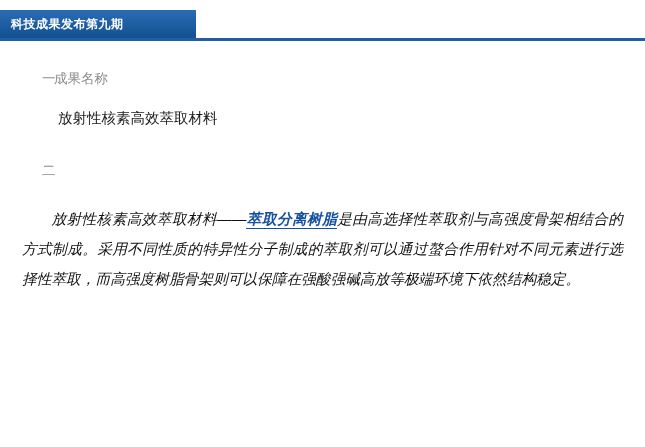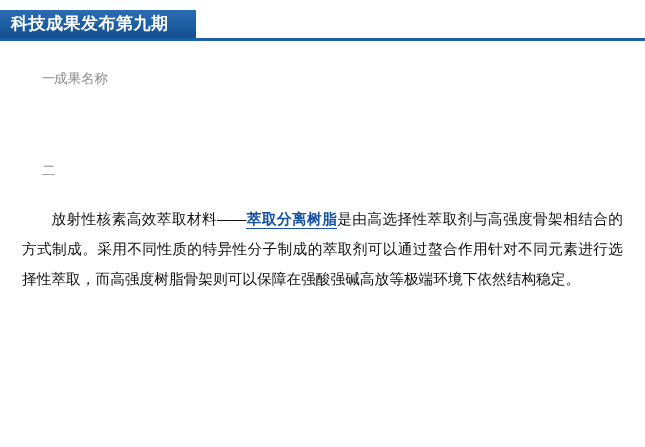--- a/index.html
+++ b/index.html
@@ -34,21 +34,21 @@
     top: 0;
     width: 196px;
     height: 28px;
     background: #1f5fa9;
     background: linear-gradient(180deg, #2a6cb5 0%, #12508f 100%);
   }
   .header-title {
     position: absolute;
     left: 11px;
     top: 4px;
-    font-size: 17px;
+    font-size: 12px;
     font-weight: bold;
     color: #ffffff;
     letter-spacing: 0.5px;
     line-height: 20px;
     white-space: nowrap;
   }
   .header-rule {
     position: absolute;
     left: 0;
     top: 28px;
@@ -94,20 +94,21 @@
 
   .para {
     font-size: 14.7px;
     line-height: 30px;
     color: #111111;
     text-align: justify;
     text-justify: inter-ideograph;
     padding: 0 22px 0 22px;
     margin: 0;
     text-indent: 2em;
+    font-style: italic;
   }
   .para.p1 { margin-top: 22px; }
   .para.p2 { margin-top: 26px; }
   .kw-u {
     color: #1551a0;
     font-weight: bold;
     border-bottom: 1px solid #1551a0;
     padding-bottom: 1px;
   }
 </style>
@@ -120,20 +121,21 @@
     <div class="header-bar"></div>
     <div class="header-title">科技成果发布第九期</div>
     <div class="header-rule"></div>
   </div>
 
   <div class="section sec1">
     <div class="sec-head">
       <span class="sec-num">一</span>
       <span class="sec-label">成果名称</span>
     </div>
+    <div class="sec1-body">放射性核素高效萃取材料</div>
   </div>
 
   <div class="section sec2">
     <div class="sec-head">
       <span class="sec-num">二</span>
     </div>
 
     <p class="para p1"><span>放射性核素高效萃取材料——</span><span class="kw-u">萃取分离树脂</span><span>是由高选择性萃取剂与高强度骨架相结合的方式制成。采用不同性质的特异性分子制成的萃取剂可以通过螯合作用针对不同元素进行选择性萃取，而高强度树脂骨架则可以保障在强酸强碱高放等极端环境下依然结构稳定。</span></p>
 
   </div>

